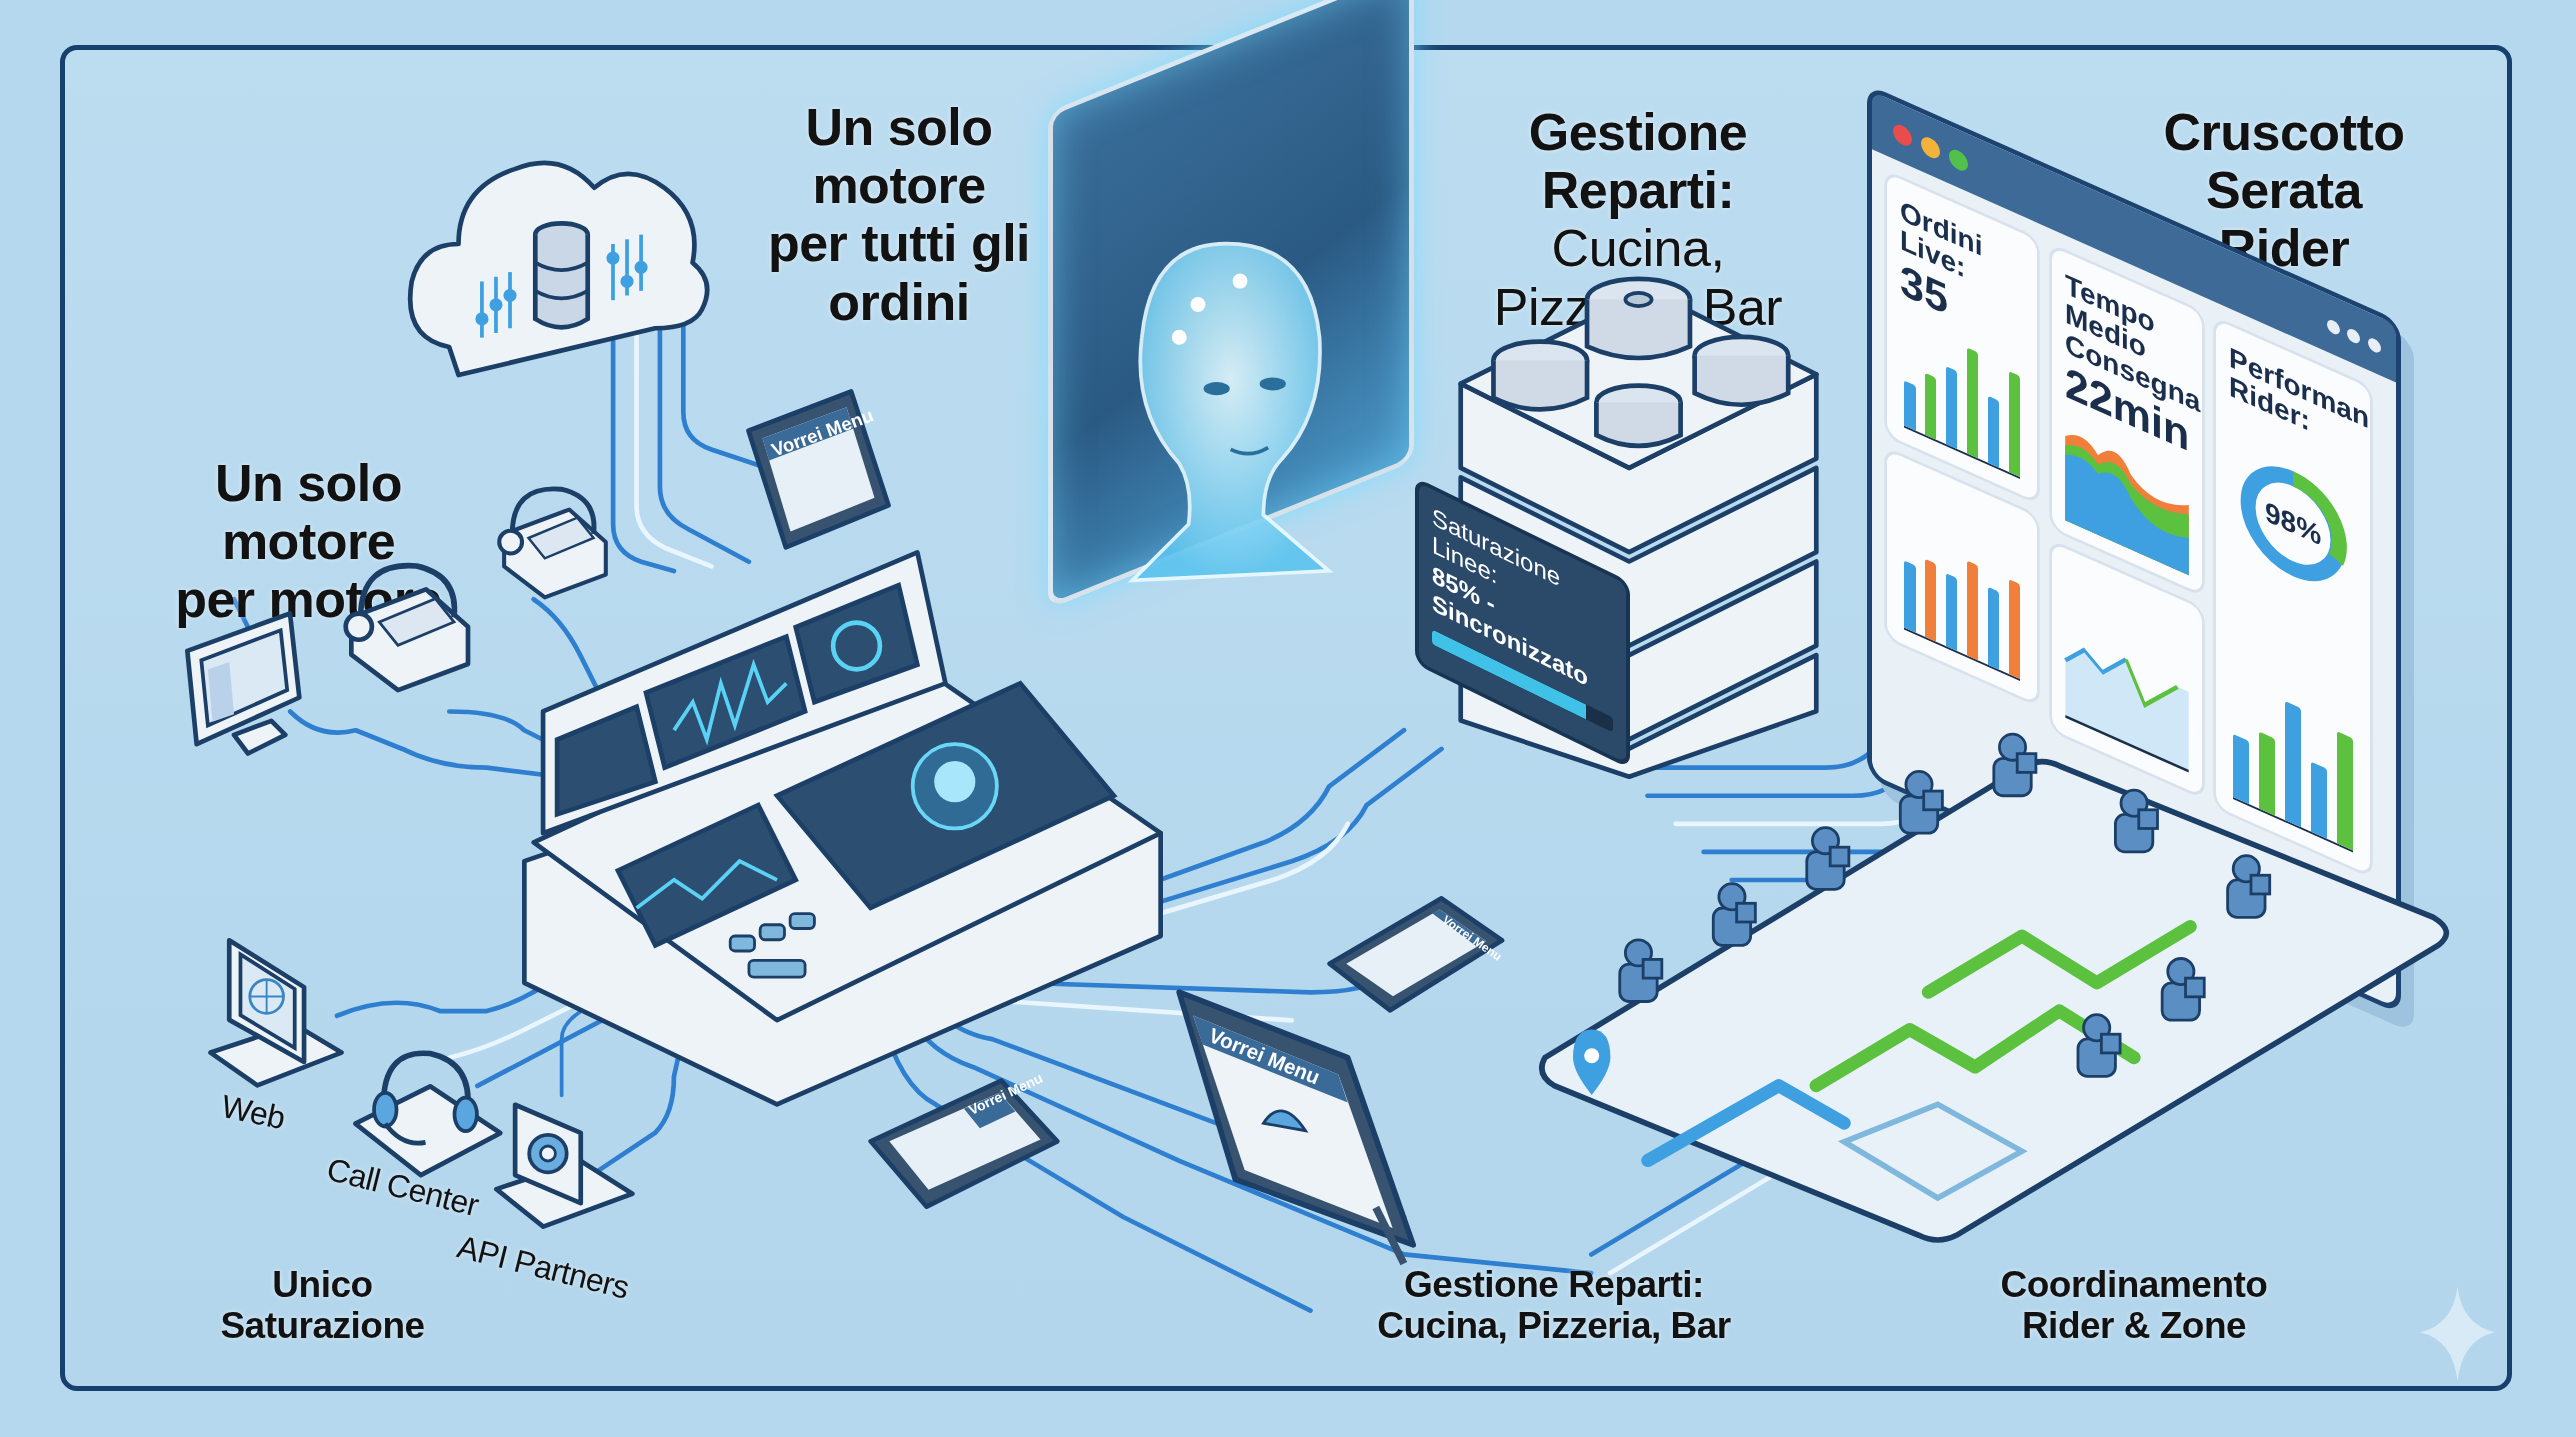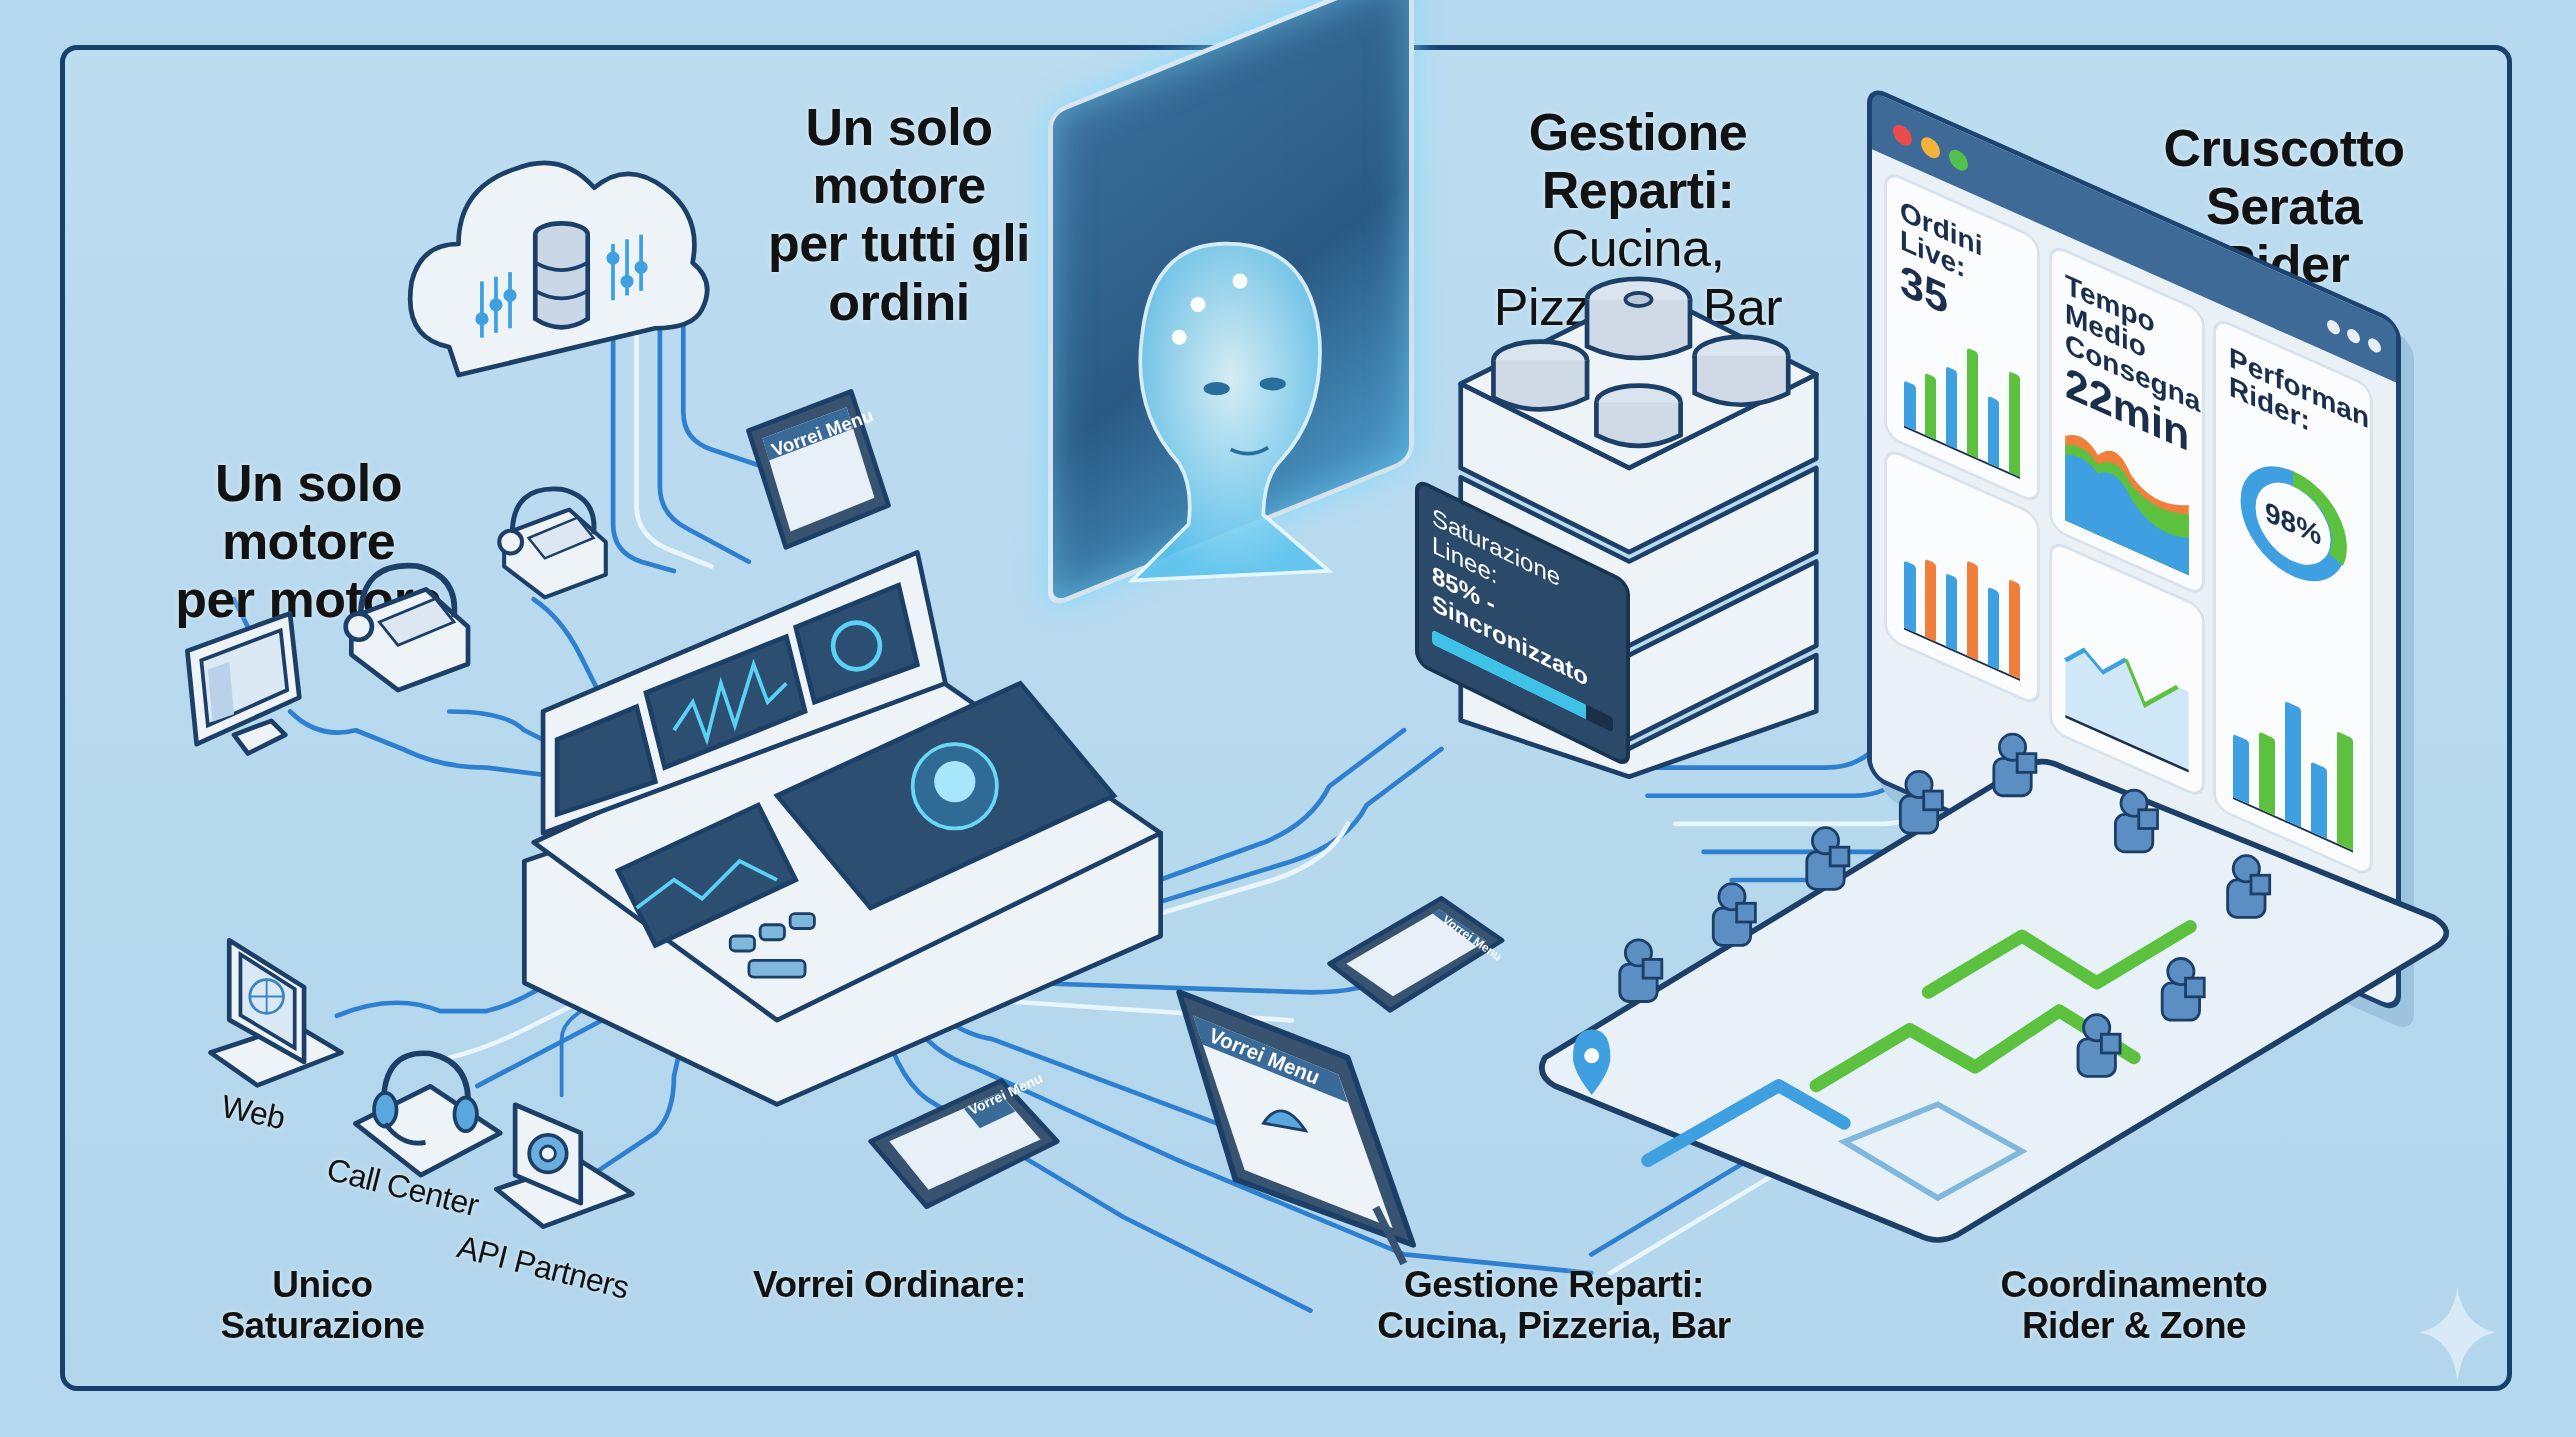--- a/index.html
+++ b/index.html
@@ -138,21 +138,21 @@
   <div>per tutti gli ordini</div>
 </div>
 <div class="label lg" style="left:168px;top:454px;width:281px;">
   <div>Un solo motore</div>
   <div>per motore</div>
 </div>
 <div class="label lg" style="left:1460px;top:103px;width:356px;">
   <div>Gestione Reparti:</div>
   <div class="light">Cucina, Pizzeria, Bar</div>
 </div>
-<div class="label lg" style="left:2153px;top:119px;width:262px;">
+<div class="label lg" style="left:2153px;top:103px;width:262px;">
   <div>Cruscotto</div>
   <div>Serata Rider</div>
 </div>
 
 <svg style="left:178px;top:604px;" width="140" height="159" viewBox="0 0 150 170">
   <path class="dev" d="M10 50 L120 10 L130 100 L20 150 Z"></path>
   <path class="screen" d="M25 60 L110 28 L117 92 L32 130 Z"></path>
   <path d="M32 70 L55 62 L60 118 L37 126 Z" fill="#b9d2ea"></path>
   <path class="dev" d="M60 140 L100 125 L115 140 L75 160 Z"></path>
 </svg>
@@ -420,21 +420,20 @@
 
 <div class="label sm" style="left:211px;top:1095px;width:84px;transform:rotate(12deg);">Web</div>
 <div class="label sm" style="left:309px;top:1170px;width:187px;transform:rotate(14deg);">Call Center</div>
 <div class="label sm" style="left:454px;top:1250px;width:178px;transform:rotate(14deg);">API Partners</div>
 
 <div class="label md" style="left:201px;top:1264px;width:243px;">
   <div>Unico</div>
   <div>Saturazione</div>
 </div>
 <div class="label md" style="left:637px;top:1264px;width:505px;">
-  <div>Vorrei Ordinare:</div>
 </div>
 <div class="label md" style="left:1348px;top:1264px;width:412px;">
   <div>Gestione Reparti:</div>
   <div>Cucina, Pizzeria, Bar</div>
 </div>
 <div class="label md" style="left:1984px;top:1264px;width:300px;">
   <div>Coordinamento</div>
   <div>Rider &amp; Zone</div>
 </div>
 

